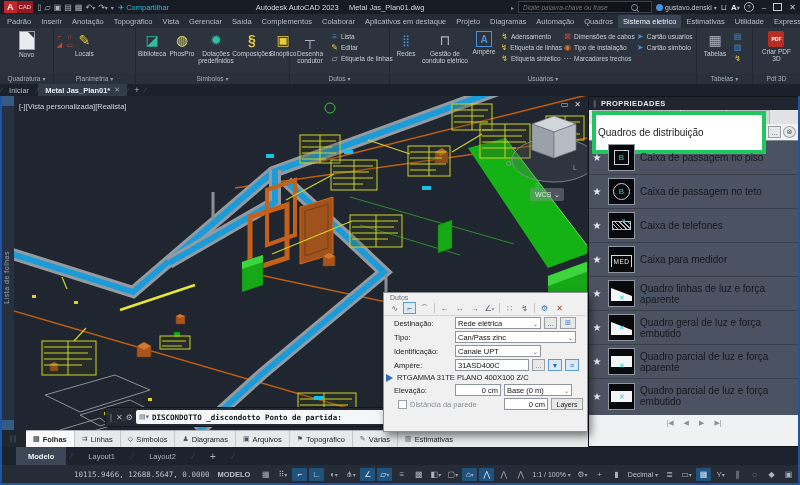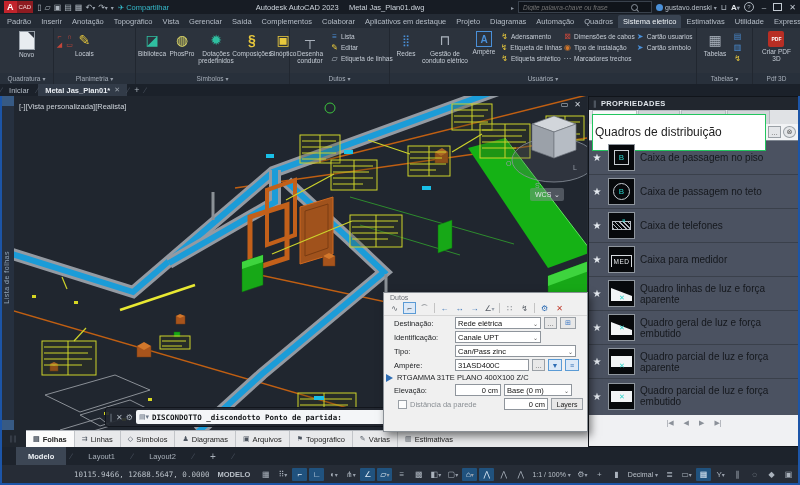--- a/index.html
+++ b/index.html
@@ -90,21 +90,21 @@
   .phead{height:13px;background:#21262e;display:flex;align-items:center;gap:4px;padding:0 4px;color:#e0e5eb;font-size:7.5px;font-weight:bold;letter-spacing:.4px}
   .pgrip{color:#5d6570;font-size:7px}
   .pctrls{height:17px;background:#394049;display:flex;align-items:center;gap:3px;padding:0 3px}
   .psel{width:99px;height:12px;background:#f2f3f5;border:1px solid #71767d;display:flex;align-items:center;justify-content:space-between;padding:0 3px;font-size:7.5px;color:#222;box-sizing:border-box}
   .psearch{flex:1;height:12px;background:#fff;border:1px solid #71767d;display:flex;align-items:center;padding:0 3px;box-sizing:border-box}
   .psearch input{flex:1;border:none;outline:none;font-size:7px;background:transparent;font-family:"Liberation Sans",sans-serif}
   .ptabs{height:14px;background:#e0e2e5;display:flex;align-items:flex-end;padding:0 3px;gap:1px}
   .ptab{font-size:7.5px;color:#2a2d31;padding:2px 5px;background:#d2d5d9;border:1px solid #b5bac0;border-bottom:none}
   .ptab.active{background:#f7f8f9}
   .pfilter{height:16px;background:#f2f3f5;display:flex;align-items:center;gap:2px;padding:0 3px}
-  .pfilter input{flex:1;height:11px;border:1px solid #22c55e;font-size:12px;padding:12px 2px;font-family:"Liberation Sans",sans-serif;color:#222}
+  .pfilter input{flex:1;height:11px;border:4px solid #22c55e;font-size:10px;padding:12px 2px;font-family:"Liberation Sans",sans-serif;color:#222}
   .fbtn{width:13px;height:12px;background:#e4e6e9;border:1px solid #9aa0a6;font-size:7px;color:#555;display:flex;align-items:center;justify-content:center;box-sizing:border-box}
   .plist{height:274px;background:#4b5261;border-top:1px solid #7e8691;overflow:hidden}
   .prow{height:34px;display:flex;align-items:center;gap:5px;padding:0 4px 0 2px;border-bottom:1px solid rgba(0,0,0,.22);box-sizing:border-box}
   .star{width:12px;text-align:center;color:#e4e9ef;font-size:10px;flex:none}
   .tile{position:relative;width:27px;height:27px;background:#07090c;border:1px solid #8f969e;flex:none;box-sizing:border-box}
   .plabel{font-size:10px;color:#15181d}
   .tl-sq{position:absolute;inset:5px;border:1px solid #c8cdd3;color:#2bd4cb;font-size:8px;display:flex;align-items:center;justify-content:center}
   .tl-ci{position:absolute;inset:4px;border:1px solid #c8cdd3;border-radius:50%;color:#2bd4cb;font-size:8px;display:flex;align-items:center;justify-content:center}
   .tl-ha{position:absolute;left:3px;right:3px;top:8px;bottom:8px;border:1px solid #b9bec5;background:repeating-linear-gradient(45deg,#aeb4bb 0 1px,transparent 1px 3px)}
   .tl-hx{position:absolute;top:4px;left:13px;color:#2bd4cb;font-size:6px}
@@ -649,30 +649,30 @@
   <div class="frow">
     <span class="flabel">Destinação:</span>
     <div class="cmb" style="width:86px">
         <span class="cv">Rede elétrica</span>
         <span class="cc">⌄</span>
       </div>
     <div class="mbtn" style="width:13px">…</div>
     <div class="mbtn" style="width:16px;color:#3a76c4">⊞</div>
   </div>
   <div class="frow">
+    <span class="flabel">Tipo:</span>
+    <div class="cmb" style="width:121px">
+        <span class="cv">Can/Pass zinc</span>
+        <span class="cc">⌄</span>
+      </div>
+  </div>
+  <div class="frow">
     <span class="flabel">Identificação:</span>
     <div class="cmb" style="width:86px">
         <span class="cv">Canale UPT</span>
-        <span class="cc">⌄</span>
-      </div>
-  </div>
-  <div class="frow">
-    <span class="flabel">Tipo:</span>
-    <div class="cmb" style="width:121px">
-        <span class="cv">Can/Pass zinc</span>
         <span class="cc">⌄</span>
       </div>
   </div>
   <div class="frow">
     <span class="flabel">Ampère:</span>
     <div class="inp" style="width:74px;justify-content:flex-start">
         <span>31ASD400C</span>
       </div>
     <div class="mbtn" style="width:13px">…</div>
     <div class="tbtn">▼</div>

